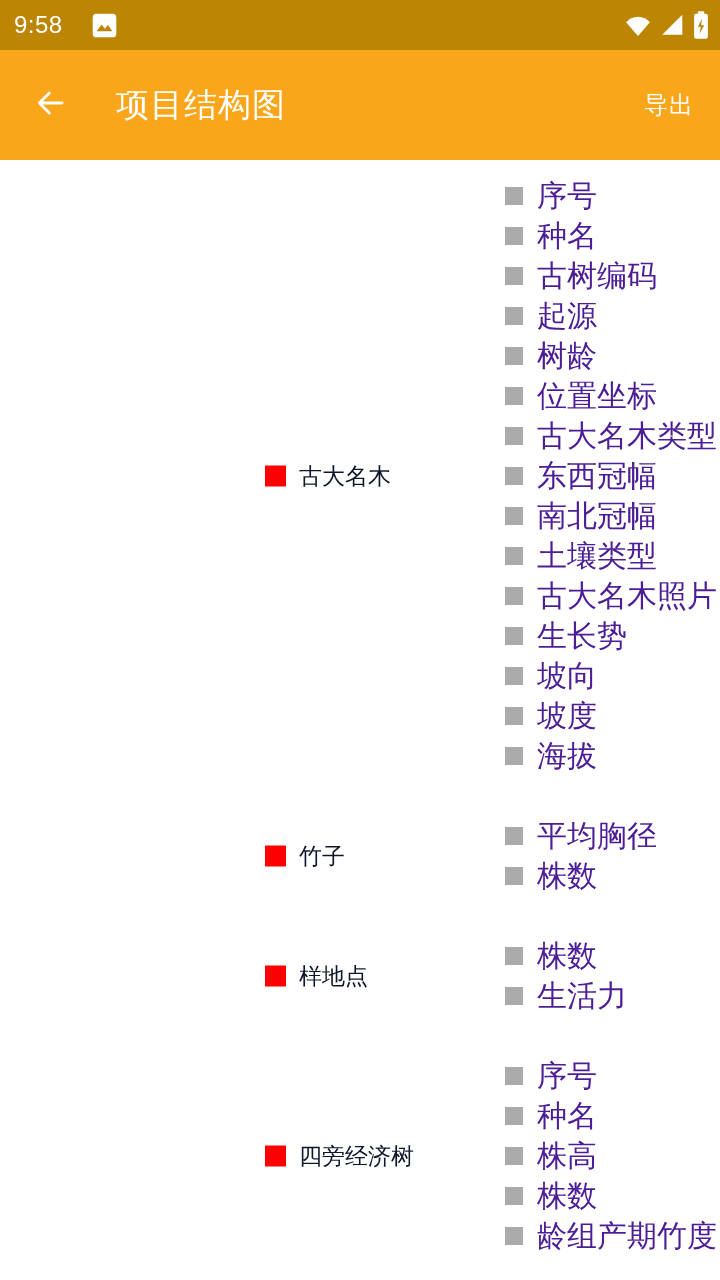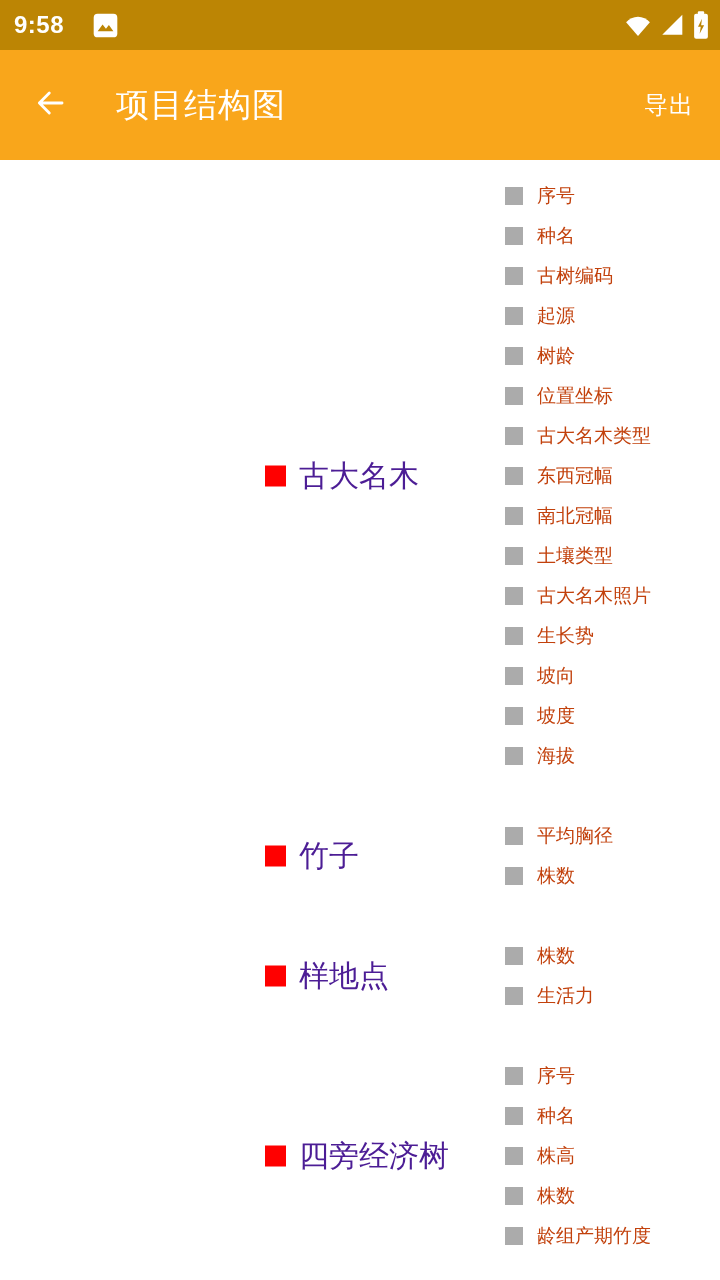--- a/index.html
+++ b/index.html
@@ -12,21 +12,21 @@
 
   
   .status-bar {
     height: 50px;
     background: #BC8504;
     display: flex;
     align-items: center;
     padding: 0 10px 0 14px;
     color: #fff;
   }
-  .status-time { font-size: 24px; font-weight: bold; letter-spacing: 0.5px; }
+  .status-time { font-size: 24px; font-weight: normal; letter-spacing: 0.5px; }
   .status-notif { margin-left: 28px; display: flex; align-items: center; }
   .status-spacer { flex: 1; }
   .status-right { display: flex; align-items: center; gap: 7px; }
   .sicon { display: inline-flex; align-items: center; }
 
   
   .app-bar {
     height: 110px;
     background: #F9A61B;
     display: flex;
@@ -57,34 +57,34 @@
     transform: translateY(-50%);
     display: flex;
     align-items: center;
   }
   .parent-swatch {
     width: 21px; height: 21px;
     background: #FF0000;
     margin-right: 13px;
     flex: none;
   }
-  .parent-label { font-size: 30px; color: #4c1d95; white-space: nowrap; }
+  .parent-label { font-size: 23px; color: #0f172a; white-space: nowrap; }
   .children { margin-left: 505px; }
   .child-row {
     height: 40px;
     display: flex;
     align-items: center;
   }
   .child-swatch {
     width: 18px; height: 18px;
     background: #ABABAB;
     margin-right: 14px;
     flex: none;
   }
-  .child-label { font-size: 19px; color: #c2410c; white-space: nowrap; }
+  .child-label { font-size: 30px; color: #4c1d95; white-space: nowrap; }
 </style>
 </head>
 <body>
 
 <div class="status-bar">
   <span class="status-time">9:58</span>
   <span class="status-notif sicon">
     <svg width="27" height="27" viewBox="0 0 24 24">
       <rect x="1.5" y="1.5" width="21" height="21" rx="3.5" fill="#ffffff"></rect>
       <path d="M5 17 L9.4 11.2 L12.4 14.8 L15 11.6 L19 17 Z" fill="#BC8504"></path>

